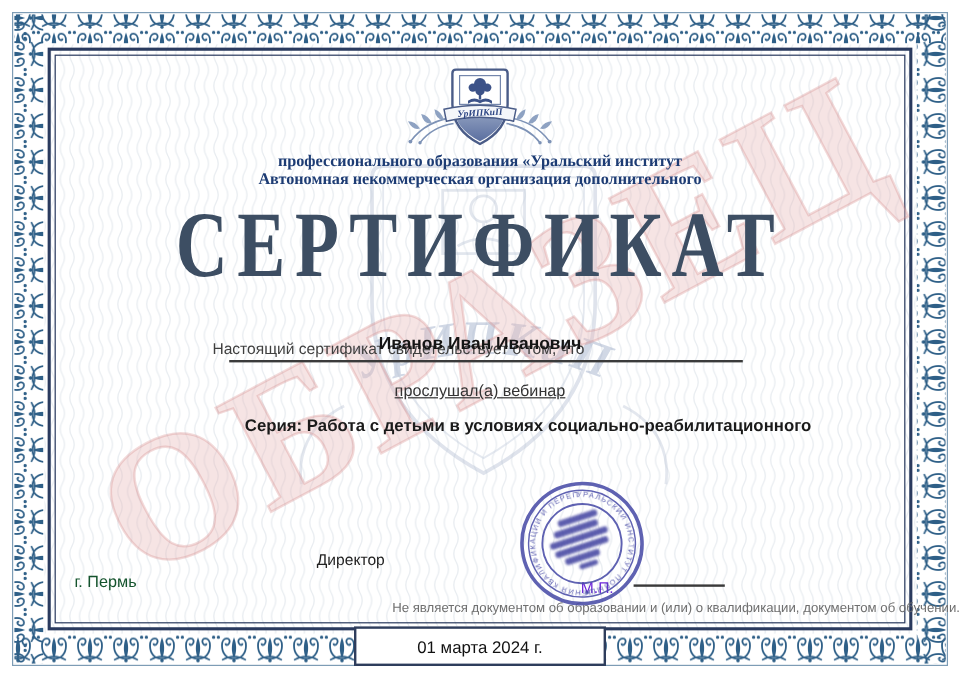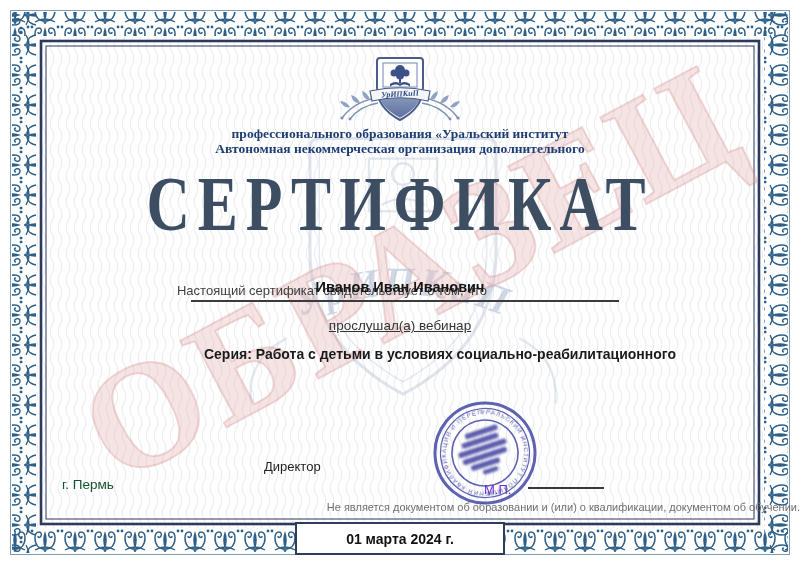--- a/index.html
+++ b/index.html
@@ -44,21 +44,21 @@
     line-height:15.5px;color:#222;}
   .mp{position:absolute;left:484px;top:482px;font-size:13px;color:#6d28d9;}
   .mpline{position:absolute;left:528px;top:487px;width:76px;height:0;
     border-top:2px solid #3a3a3a;}
   .disclaimer{position:absolute;left:0;top:501px;width:800px;text-align:right;
     font-size:11px;color:#6f6f6f;}
   .datebox{
     position:absolute;left:50%;top:522px;transform:translateX(-50%);
     width:206px;height:29px;background:#ffffff;border:2px solid #2e3d5c;
     display:flex;align-items:center;justify-content:center;z-index:4;
-    font-size:14px;font-weight:bold;color:#111;
+    font-size:14px;font-weight:normal;color:#111;
   }
   
   .stamp{position:absolute;left:430px;top:398px;width:110px;height:110px;
     z-index:3;opacity:0.88;transform:rotate(-6deg);}
   .stamp .ringtext{filter:blur(0.6px);}
   .stamp .bars{filter:blur(0.9px);}
   .logo{position:absolute;left:320px;top:55px;width:160px;height:72px;z-index:2;}
   .emblem-faint{position:absolute;left:0;top:0;z-index:1;}
 </style>
 </head>

